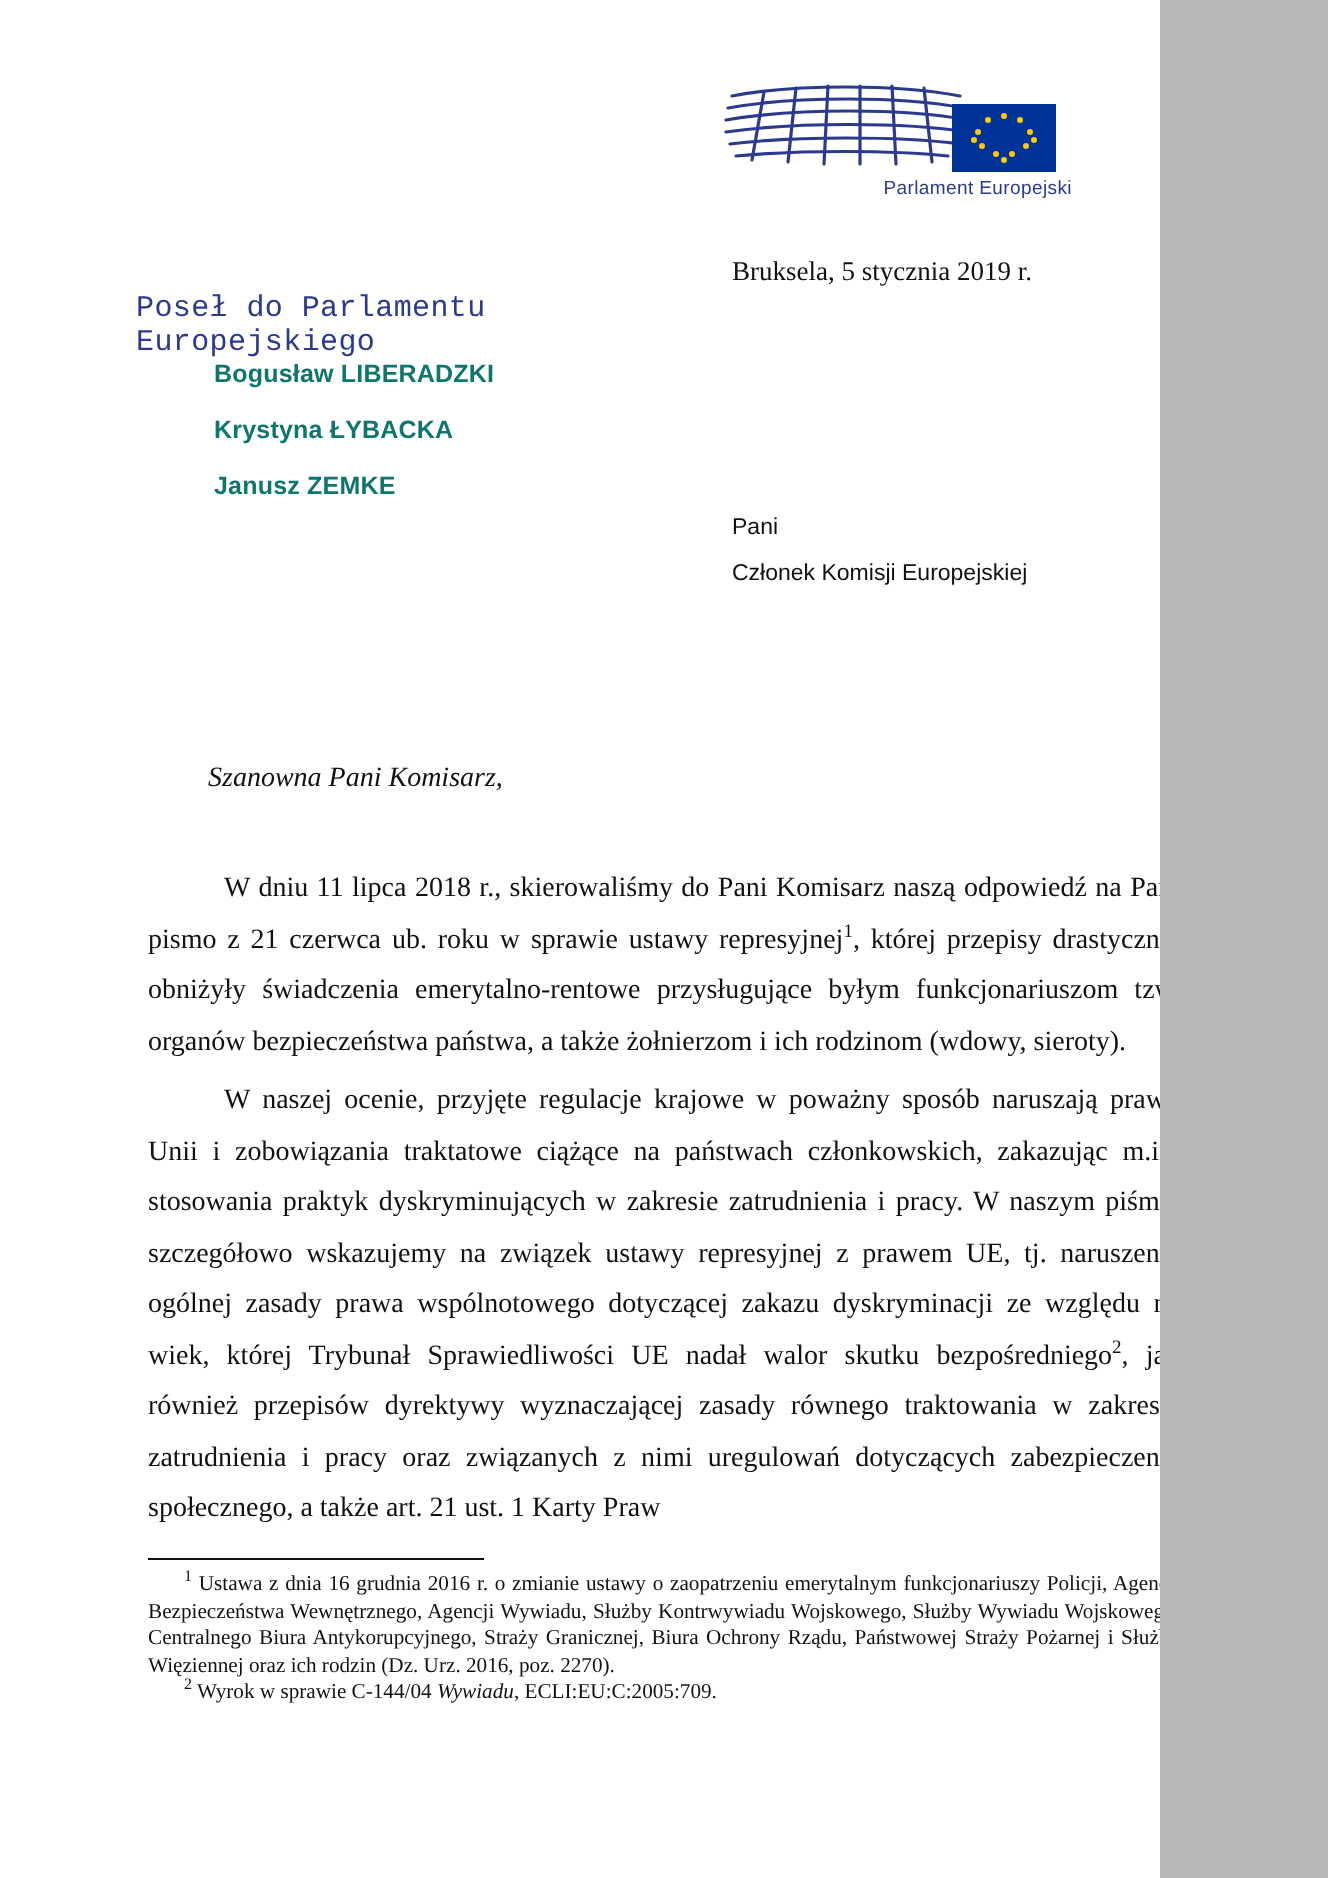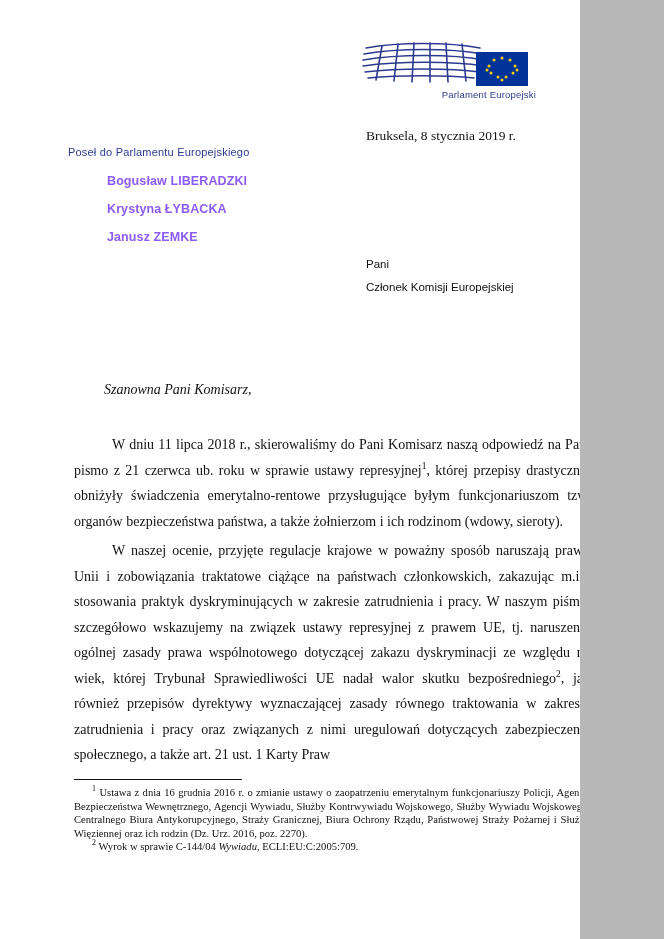--- a/index.html
+++ b/index.html
@@ -51,31 +51,30 @@
   }
 
   
   .sender {
     position: absolute;
     top: 146px;
     left: 68px;
     width: 280px;
   }
   .sender-role {
-    font-family: Liberation Sans, sans-serif;
-    font-size: 11px;
+    font-family: Liberation Mono, monospace;
+    font-size: 15px;
     color: #2b3a8f;
     letter-spacing: 0.2px;
-    margin-bottom: 16px;
   }
   .sender-name {
     font-family: "Liberation Sans", sans-serif;
     font-weight: bold;
     font-size: 12.5px;
-    color: #8b5cf6;
+    color: #0f766e;
     margin-bottom: 14px;
     letter-spacing: 0.1px;
     padding-left: 39px;
   }
 
   
   .addressee {
     position: absolute;
     top: 258px;
     left: 366px;
@@ -188,21 +187,21 @@
         <circle cx="131" cy="26" r="1.5"></circle>
         <circle cx="136" cy="20" r="1.5"></circle>
         <circle cx="144" cy="40" r="1.5"></circle>
         <circle cx="159" cy="30" r="1.5"></circle>
         <circle cx="129" cy="30" r="1.5"></circle>
       </g>
     </svg>
     <div class="logo-caption">Parlament Europejski</div>
   </div>
 
-  <div class="place-date">Bruksela, 8 stycznia 2019 r.</div>
+  <div class="place-date">Bruksela, 5 stycznia 2019 r.</div>
 
   <div class="sender">
     <div class="sender-role">Poseł do Parlamentu Europejskiego</div>
     <div class="sender-name">Bogusław LIBERADZKI</div>
     <div class="sender-name">Krystyna ŁYBACKA</div>
     <div class="sender-name">Janusz ZEMKE</div>
   </div>
 
   <div class="addressee">
     <div class="addressee-salutation">Pani</div>

